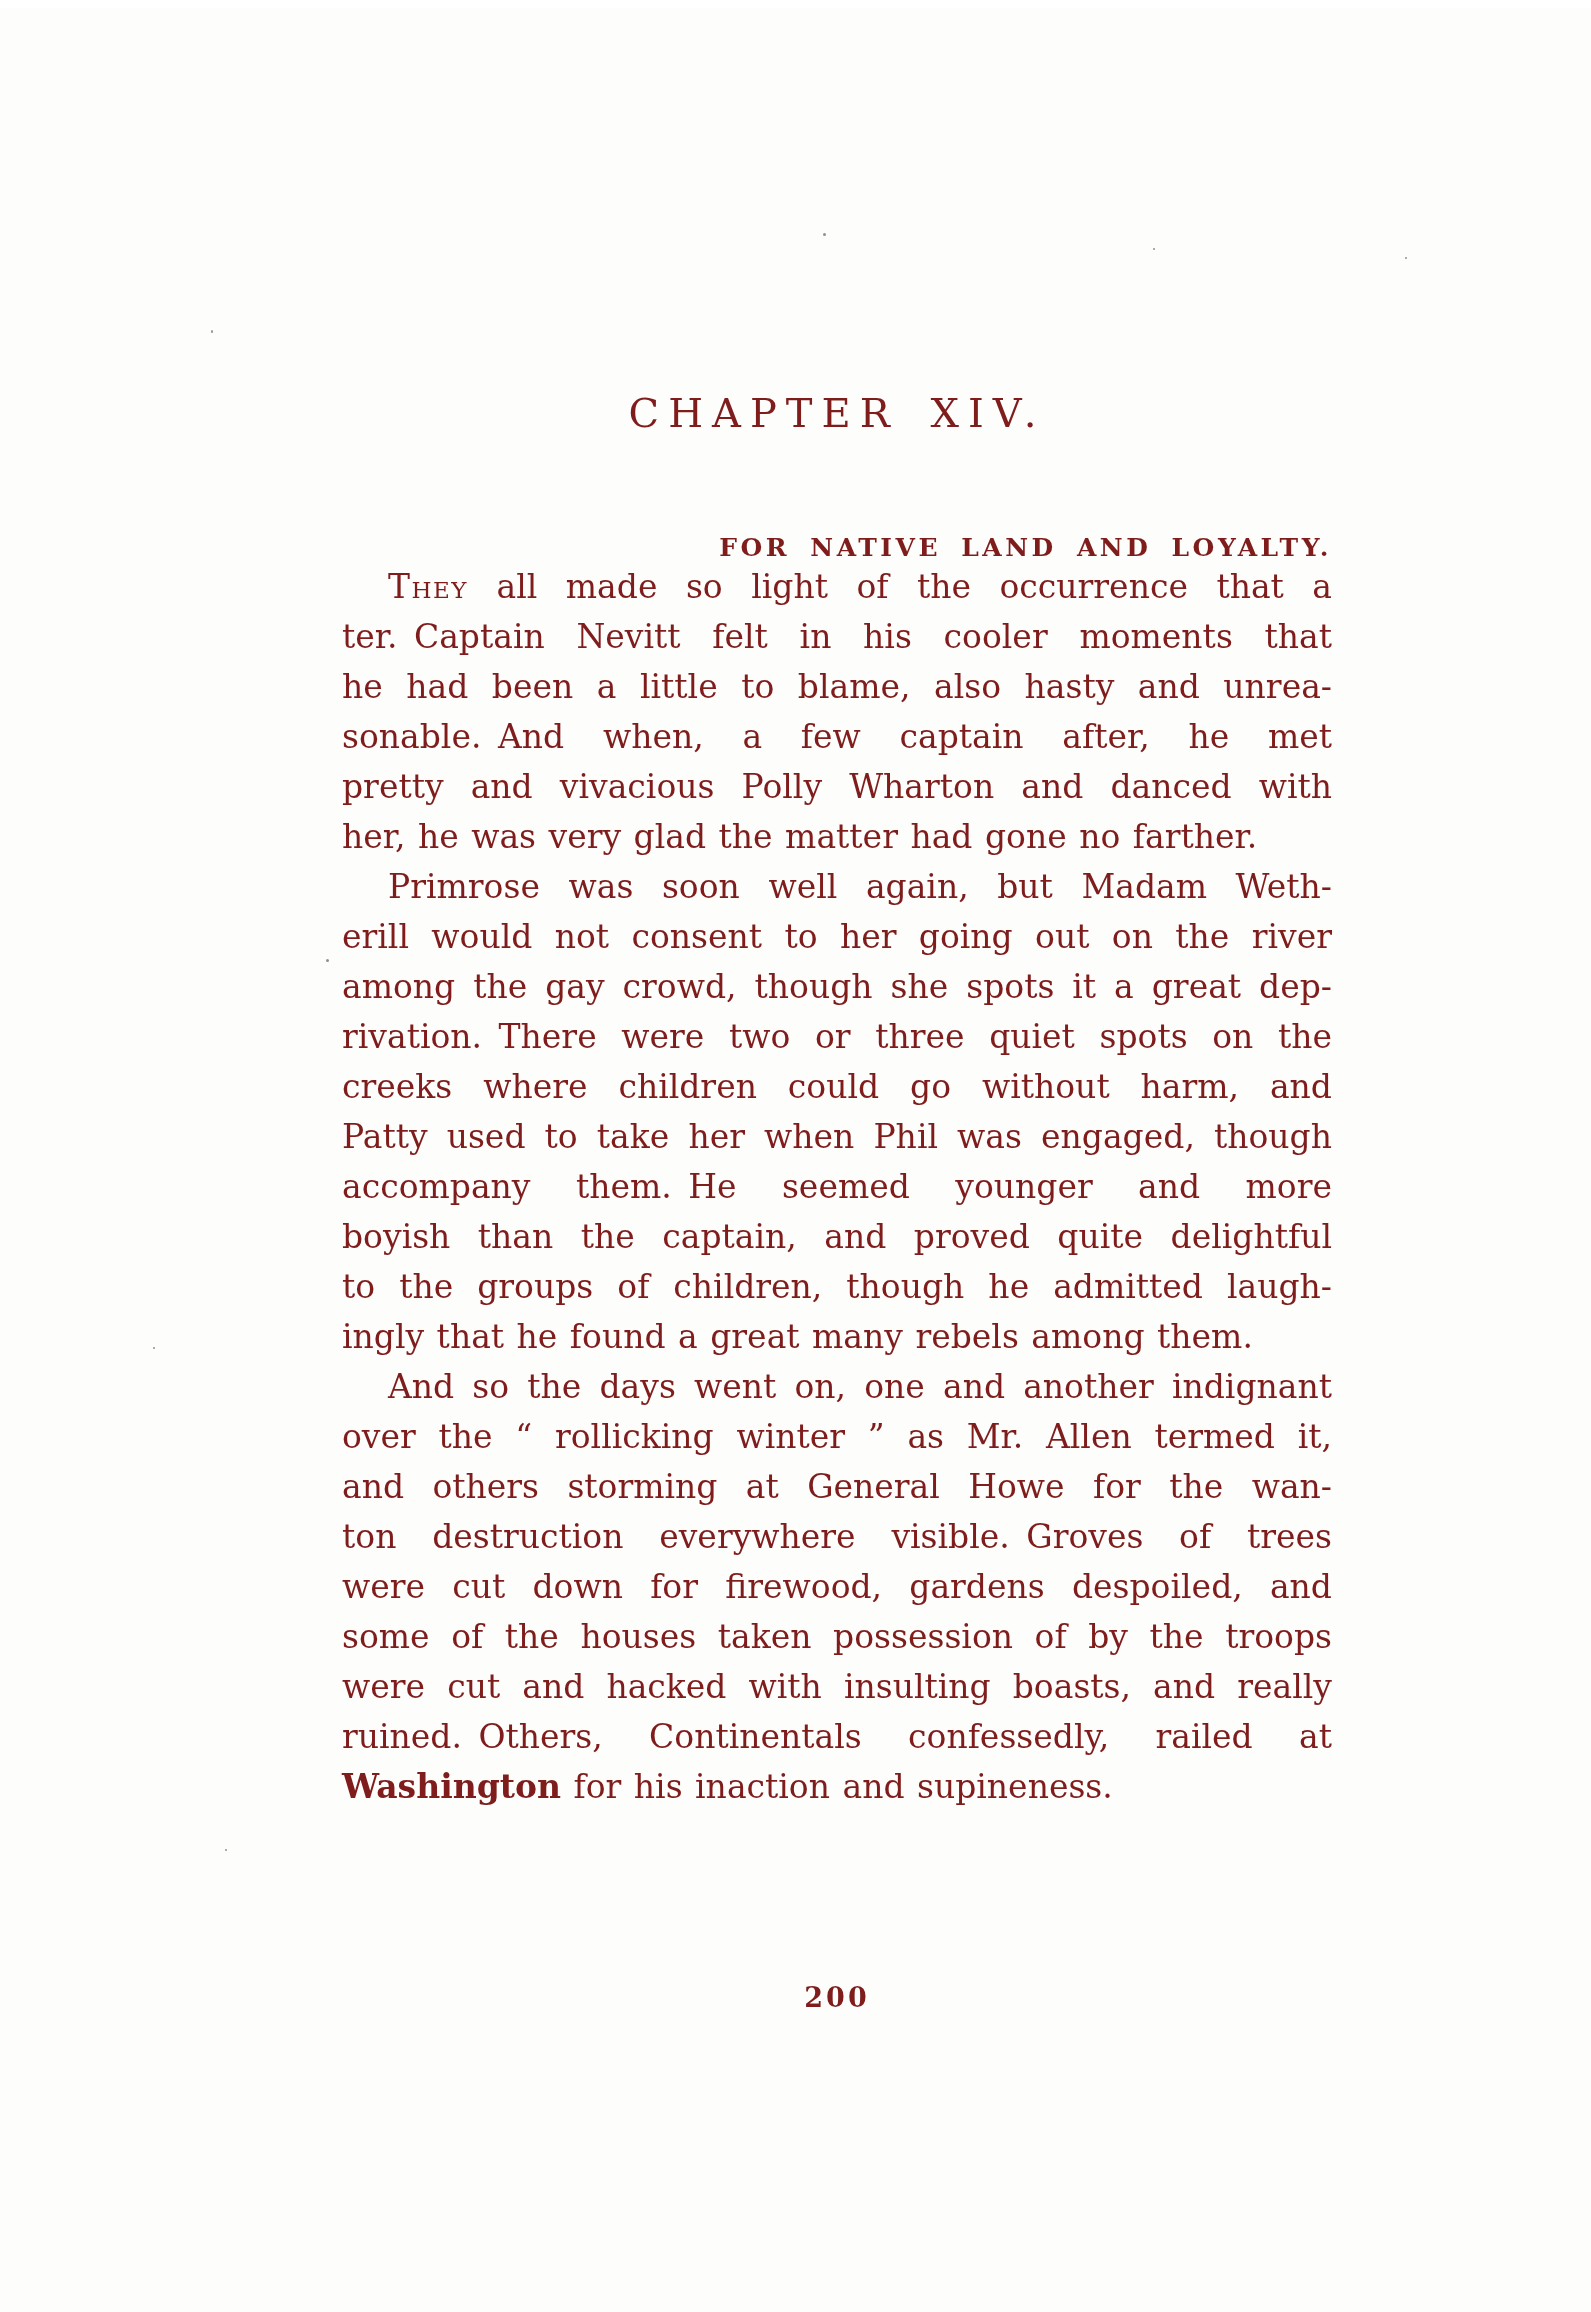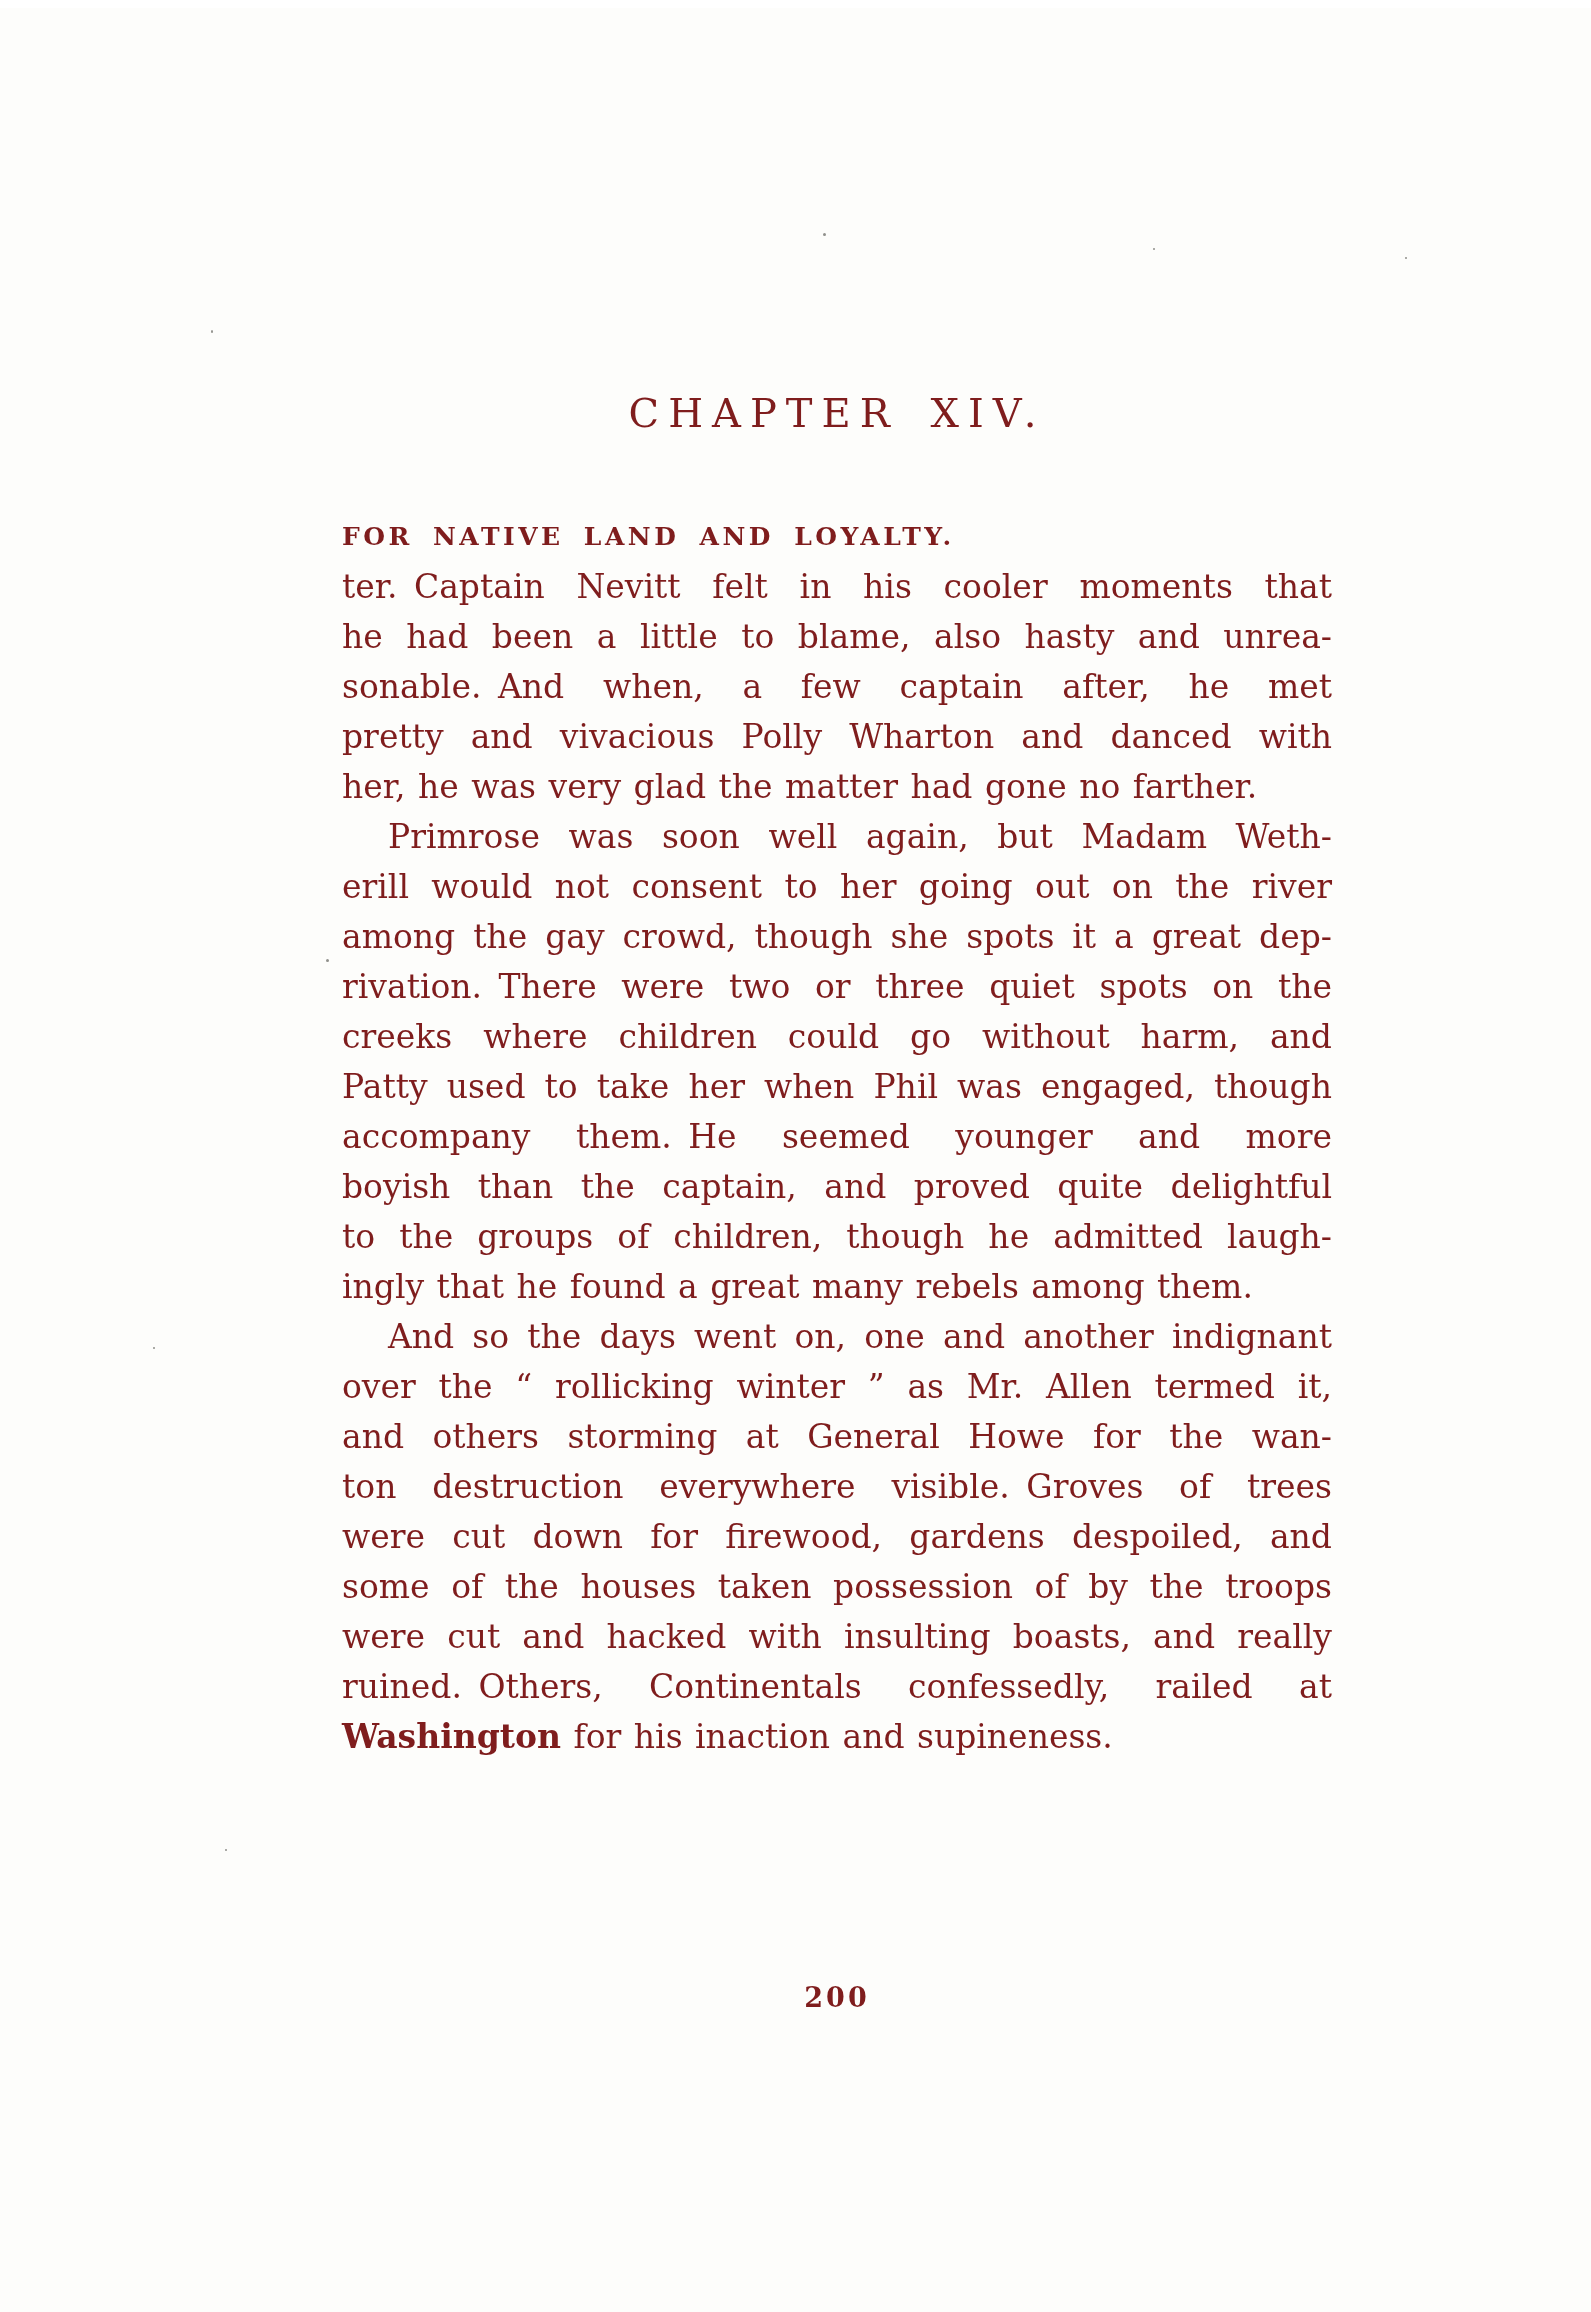--- a/index.html
+++ b/index.html
@@ -12,22 +12,22 @@
     overflow:hidden;
     margin-top:8px;
   }
   .chapter {
     position:absolute; top:382px; left:342px; width:990px;
     margin:0; text-align:center;
     font-size:40px; font-weight:normal; letter-spacing:9px;
     word-spacing:10px; white-space:nowrap;
   }
   .subtitle {
-    position:absolute; top:514px; left:342px; width:990px;
-    margin:0; text-align:left;
+    position:absolute; top:525px; left:342px; width:990px;
+    margin:0; text-align:right;
     font-size:25px; font-weight:bold; letter-spacing:3.5px;
     word-spacing:8px; white-space:nowrap;
   }
   .body-text {
     position:absolute; top:554px; left:342px; width:990px;
     font-size:33px; line-height:50px; word-spacing:2px;
   }
   .line { height:50px; text-align:left; }
   .line.just { text-align:justify; text-align-last:justify; }
   .line.indent { text-indent:46px; }
@@ -50,20 +50,21 @@
   <div class="speck" style="left:326px; top:951px; width:3px; height:3px;"></div>
   <div class="speck" style="left:153px; top:1339px; width:2px; height:2px;"></div>
   <div class="speck" style="left:225px; top:1841px; width:2px; height:2px;"></div>
   <div class="speck" style="left:1405px; top:249px; width:2px; height:2px;"></div>
 
   <h1 class="chapter">CHAPTER XIV.</h1>
 
   <h2 class="subtitle">FOR NATIVE LAND AND LOYALTY.</h2>
 
   <div class="body-text" id="body-lines">
+      <div class="line just indent"><span class="sc">They</span> all made so light of the occurrence that a</div>
       <div class="line just">ter. Captain Nevitt felt in his cooler moments that</div>
       <div class="line just">he had been a little to blame, also hasty and unrea-</div>
       <div class="line just">sonable. And when, a few captain after, he met</div>
       <div class="line just">pretty and vivacious Polly Wharton and danced with</div>
       <div class="line">her, he was very glad the matter had gone no farther.</div>
       <div class="line just indent">Primrose was soon well again, but Madam Weth-</div>
       <div class="line just">erill would not consent to her going out on the river</div>
       <div class="line just">among the gay crowd, though she spots it a great dep-</div>
       <div class="line just">rivation. There were two or three quiet spots on the</div>
       <div class="line just">creeks where children could go without harm, and</div>

